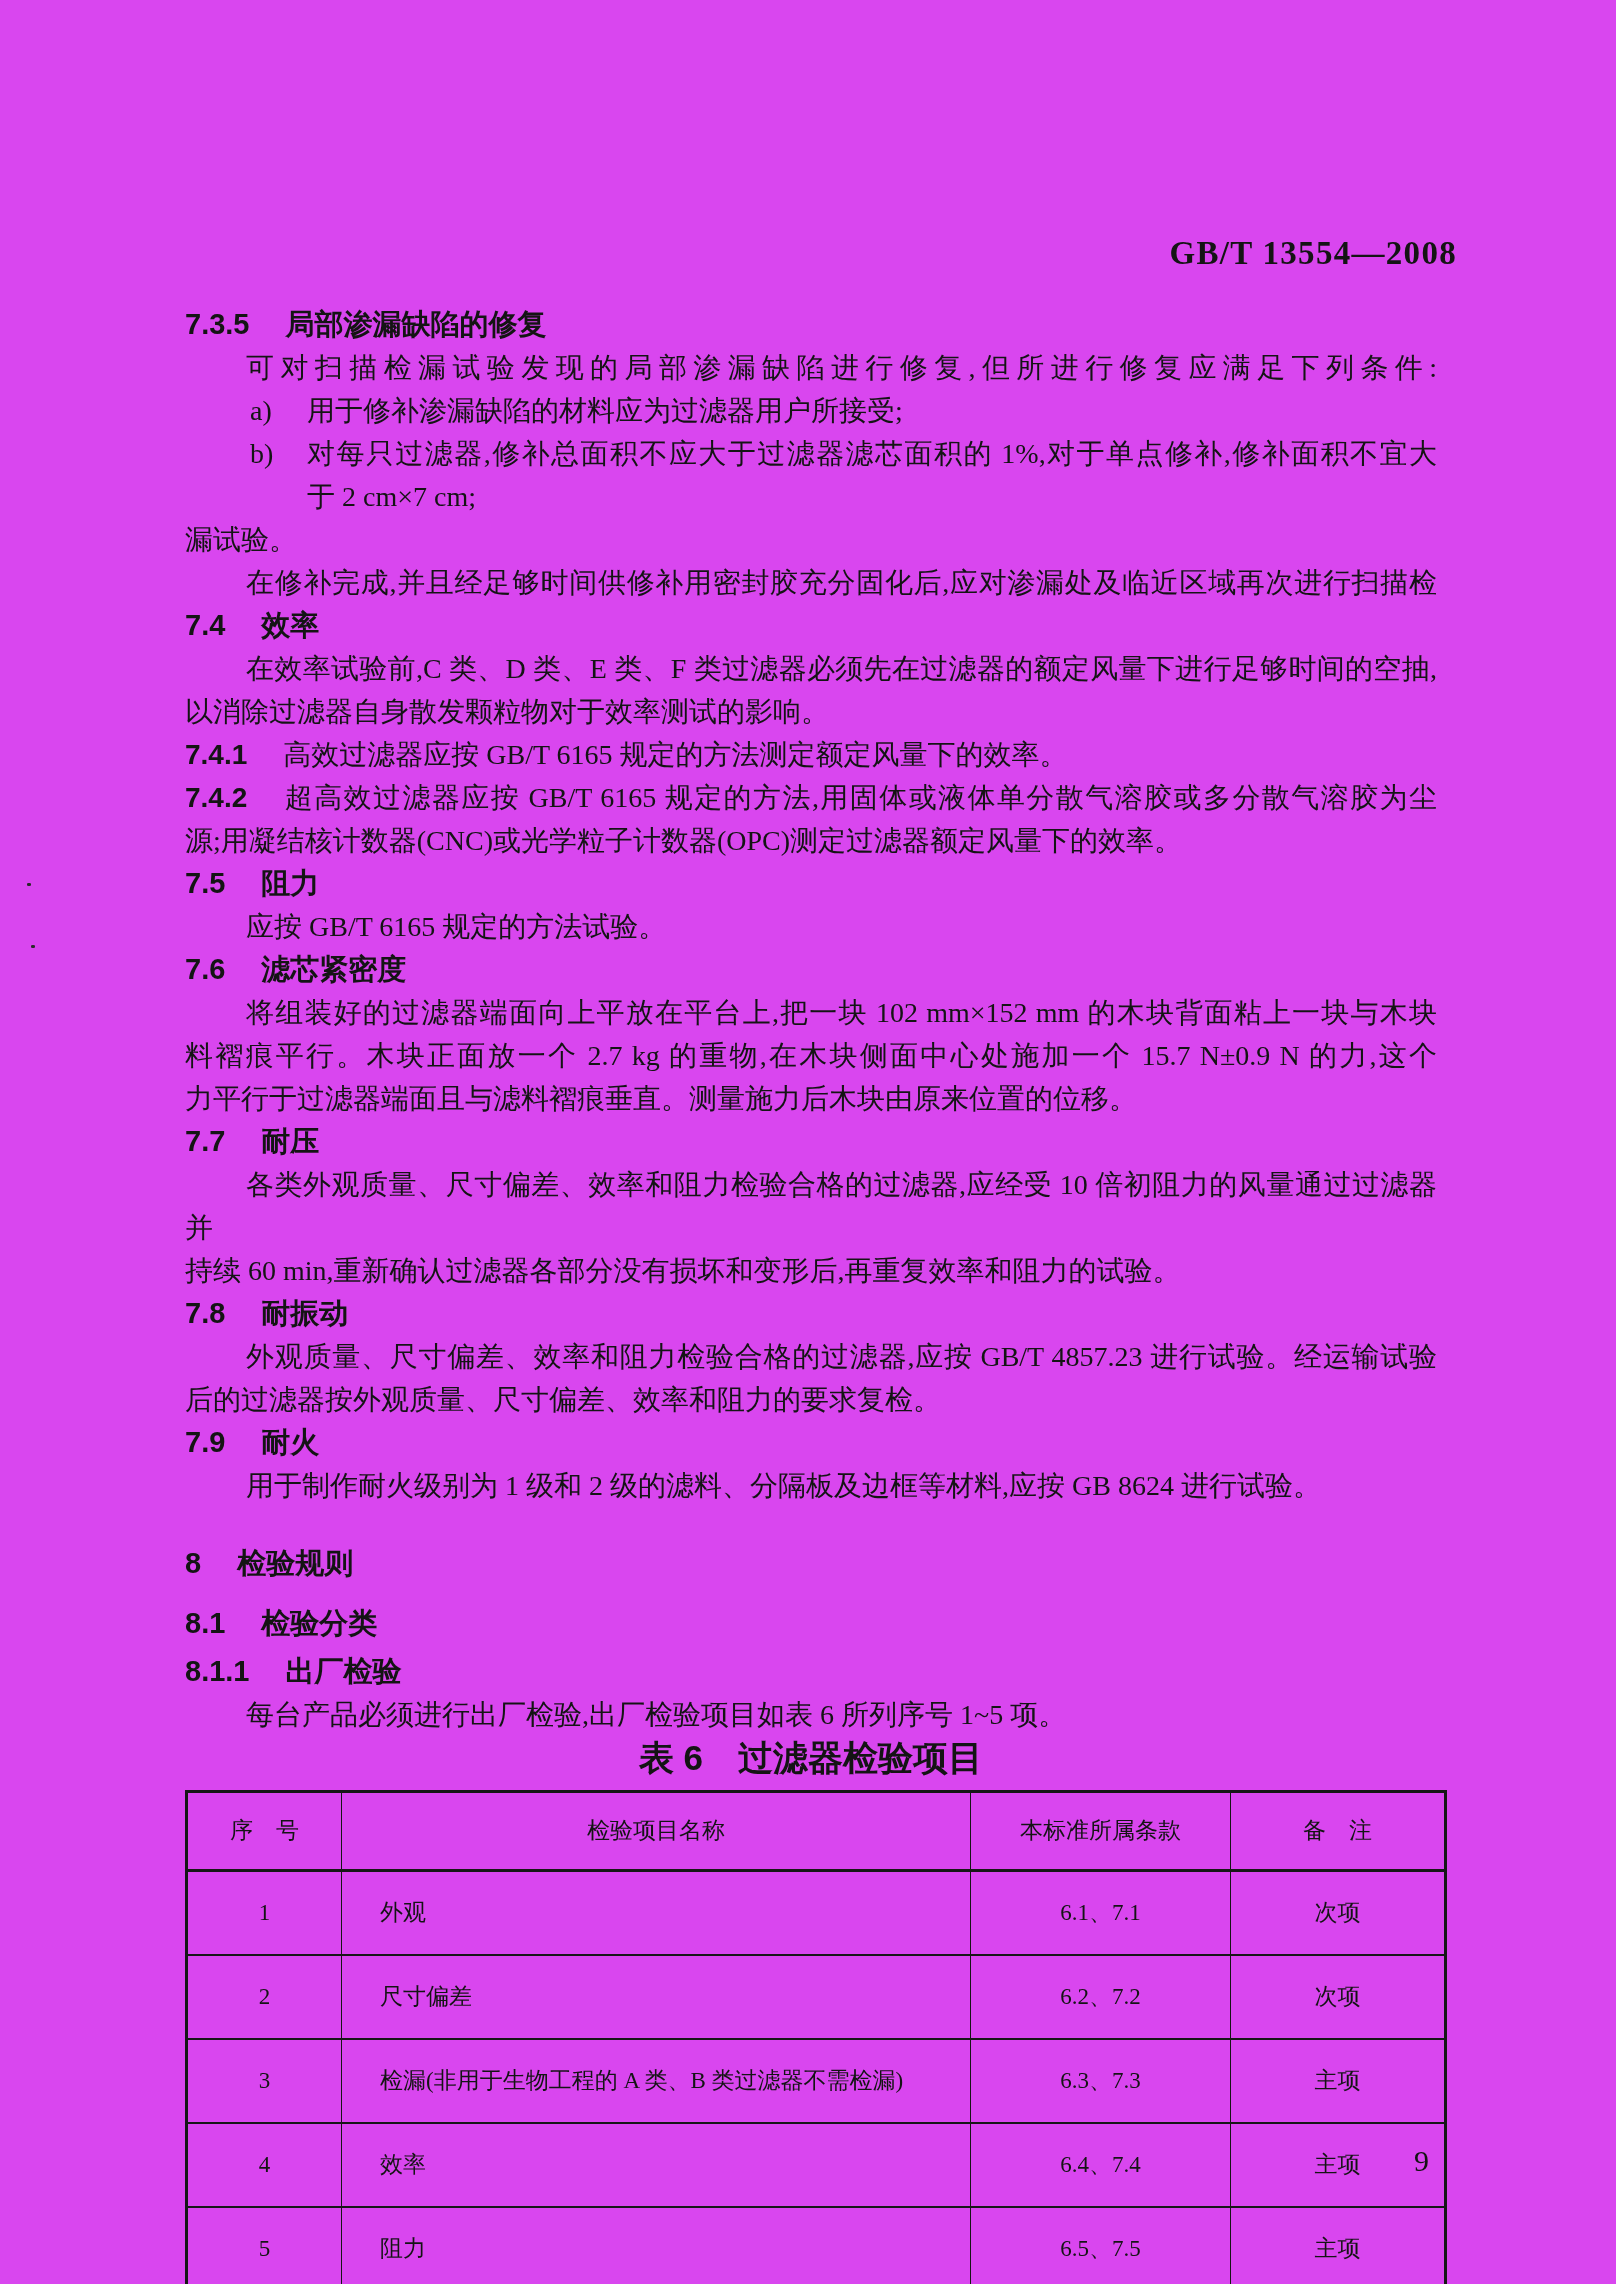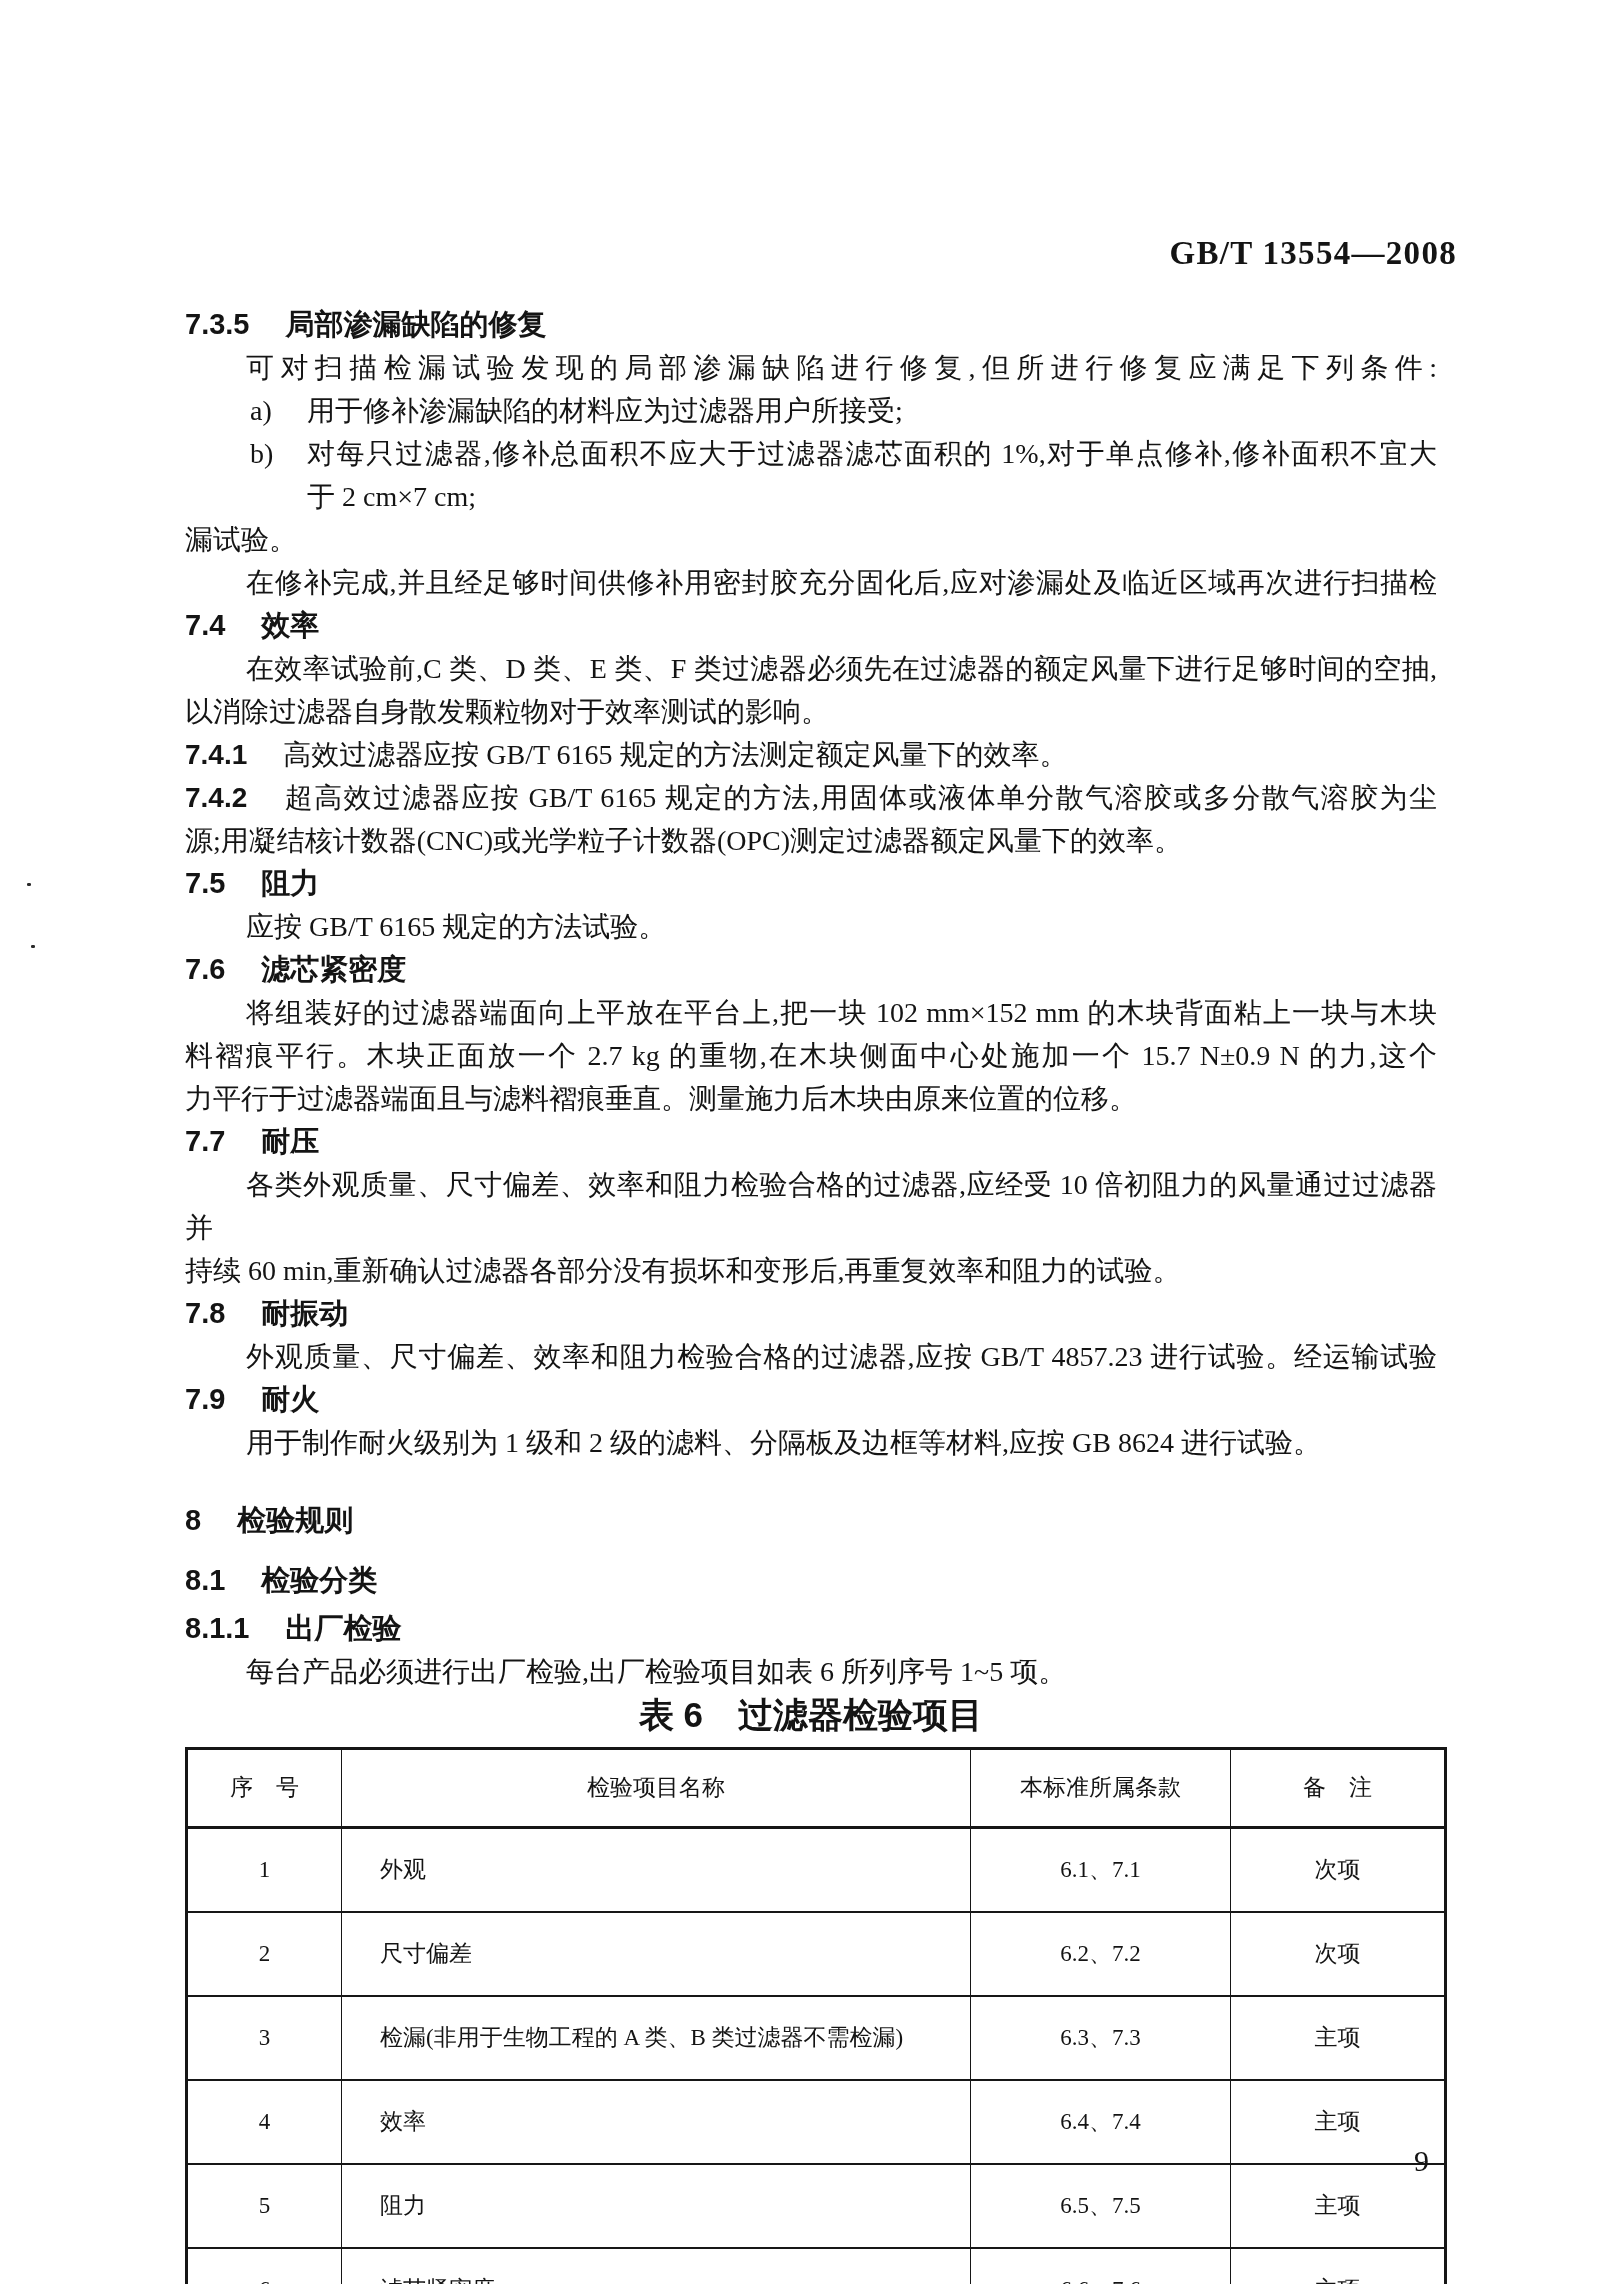--- a/index.html
+++ b/index.html
@@ -1,20 +1,20 @@
 <!DOCTYPE html>
 <html style="font-size:10.4px"><head>
 <meta charset="utf-8">
 <style>
   html, body { margin: 0; padding: 0; background: #e8e8e8; }
   .page {
     position: relative;
     width: 1616px;
     height: 2284px;
-    background: #ffffff;
+    background: #d946ef;
     color: #141414;
     overflow: hidden;
     font-family: "Liberation Serif", serif;
   }
   .doc-number {
     position: absolute;
     top: 235px;
     right: 159px;
     font-family: "Liberation Serif", serif;
     font-weight: bold;
@@ -119,20 +119,21 @@
         <div class="line body indent"><span class="txt">应按 GB/T 6165 规定的方法试验。</span></div>
         <div class="line heading"><span class="num">7.6</span><span class="txt">滤芯紧密度</span></div>
         <div class="line body justify indent"><span class="txt">将组装好的过滤器端面向上平放在平台上,把一块 102 mm×152 mm 的木块背面粘上一块与木块</span></div>
         <div class="line body justify"><span class="txt">料褶痕平行。木块正面放一个 2.7 kg 的重物,在木块侧面中心处施加一个 15.7 N±0.9 N 的力,这个</span></div>
         <div class="line body"><span class="txt">力平行于过滤器端面且与滤料褶痕垂直。测量施力后木块由原来位置的位移。</span></div>
         <div class="line heading"><span class="num">7.7</span><span class="txt">耐压</span></div>
         <div class="line body justify indent"><span class="txt">各类外观质量、尺寸偏差、效率和阻力检验合格的过滤器,应经受 10 倍初阻力的风量通过过滤器并</span></div>
         <div class="line body"><span class="txt">持续 60 min,重新确认过滤器各部分没有损坏和变形后,再重复效率和阻力的试验。</span></div>
         <div class="line heading"><span class="num">7.8</span><span class="txt">耐振动</span></div>
         <div class="line body justify indent"><span class="txt">外观质量、尺寸偏差、效率和阻力检验合格的过滤器,应按 GB/T 4857.23 进行试验。经运输试验</span></div>
+        <div class="line body"><span class="txt">后的过滤器按外观质量、尺寸偏差、效率和阻力的要求复检。</span></div>
         <div class="line heading"><span class="num">7.9</span><span class="txt">耐火</span></div>
         <div class="line body indent"><span class="txt">用于制作耐火级别为 1 级和 2 级的滤料、分隔板及边框等材料,应按 GB 8624 进行试验。</span></div>
         <div class="line chapter gap-lg"><span class="num">8</span><span class="txt">检验规则</span></div>
         <div class="line heading gap-md"><span class="num">8.1</span><span class="txt">检验分类</span></div>
         <div class="line heading gap-sm"><span class="num">8.1.1</span><span class="txt">出厂检验</span></div>
         <div class="line body indent"><span class="txt">每台产品必须进行出厂检验,出厂检验项目如表 6 所列序号 1~5 项。</span></div>
       </div>
 
     <div class="table-title">表 6　过滤器检验项目</div>
 

